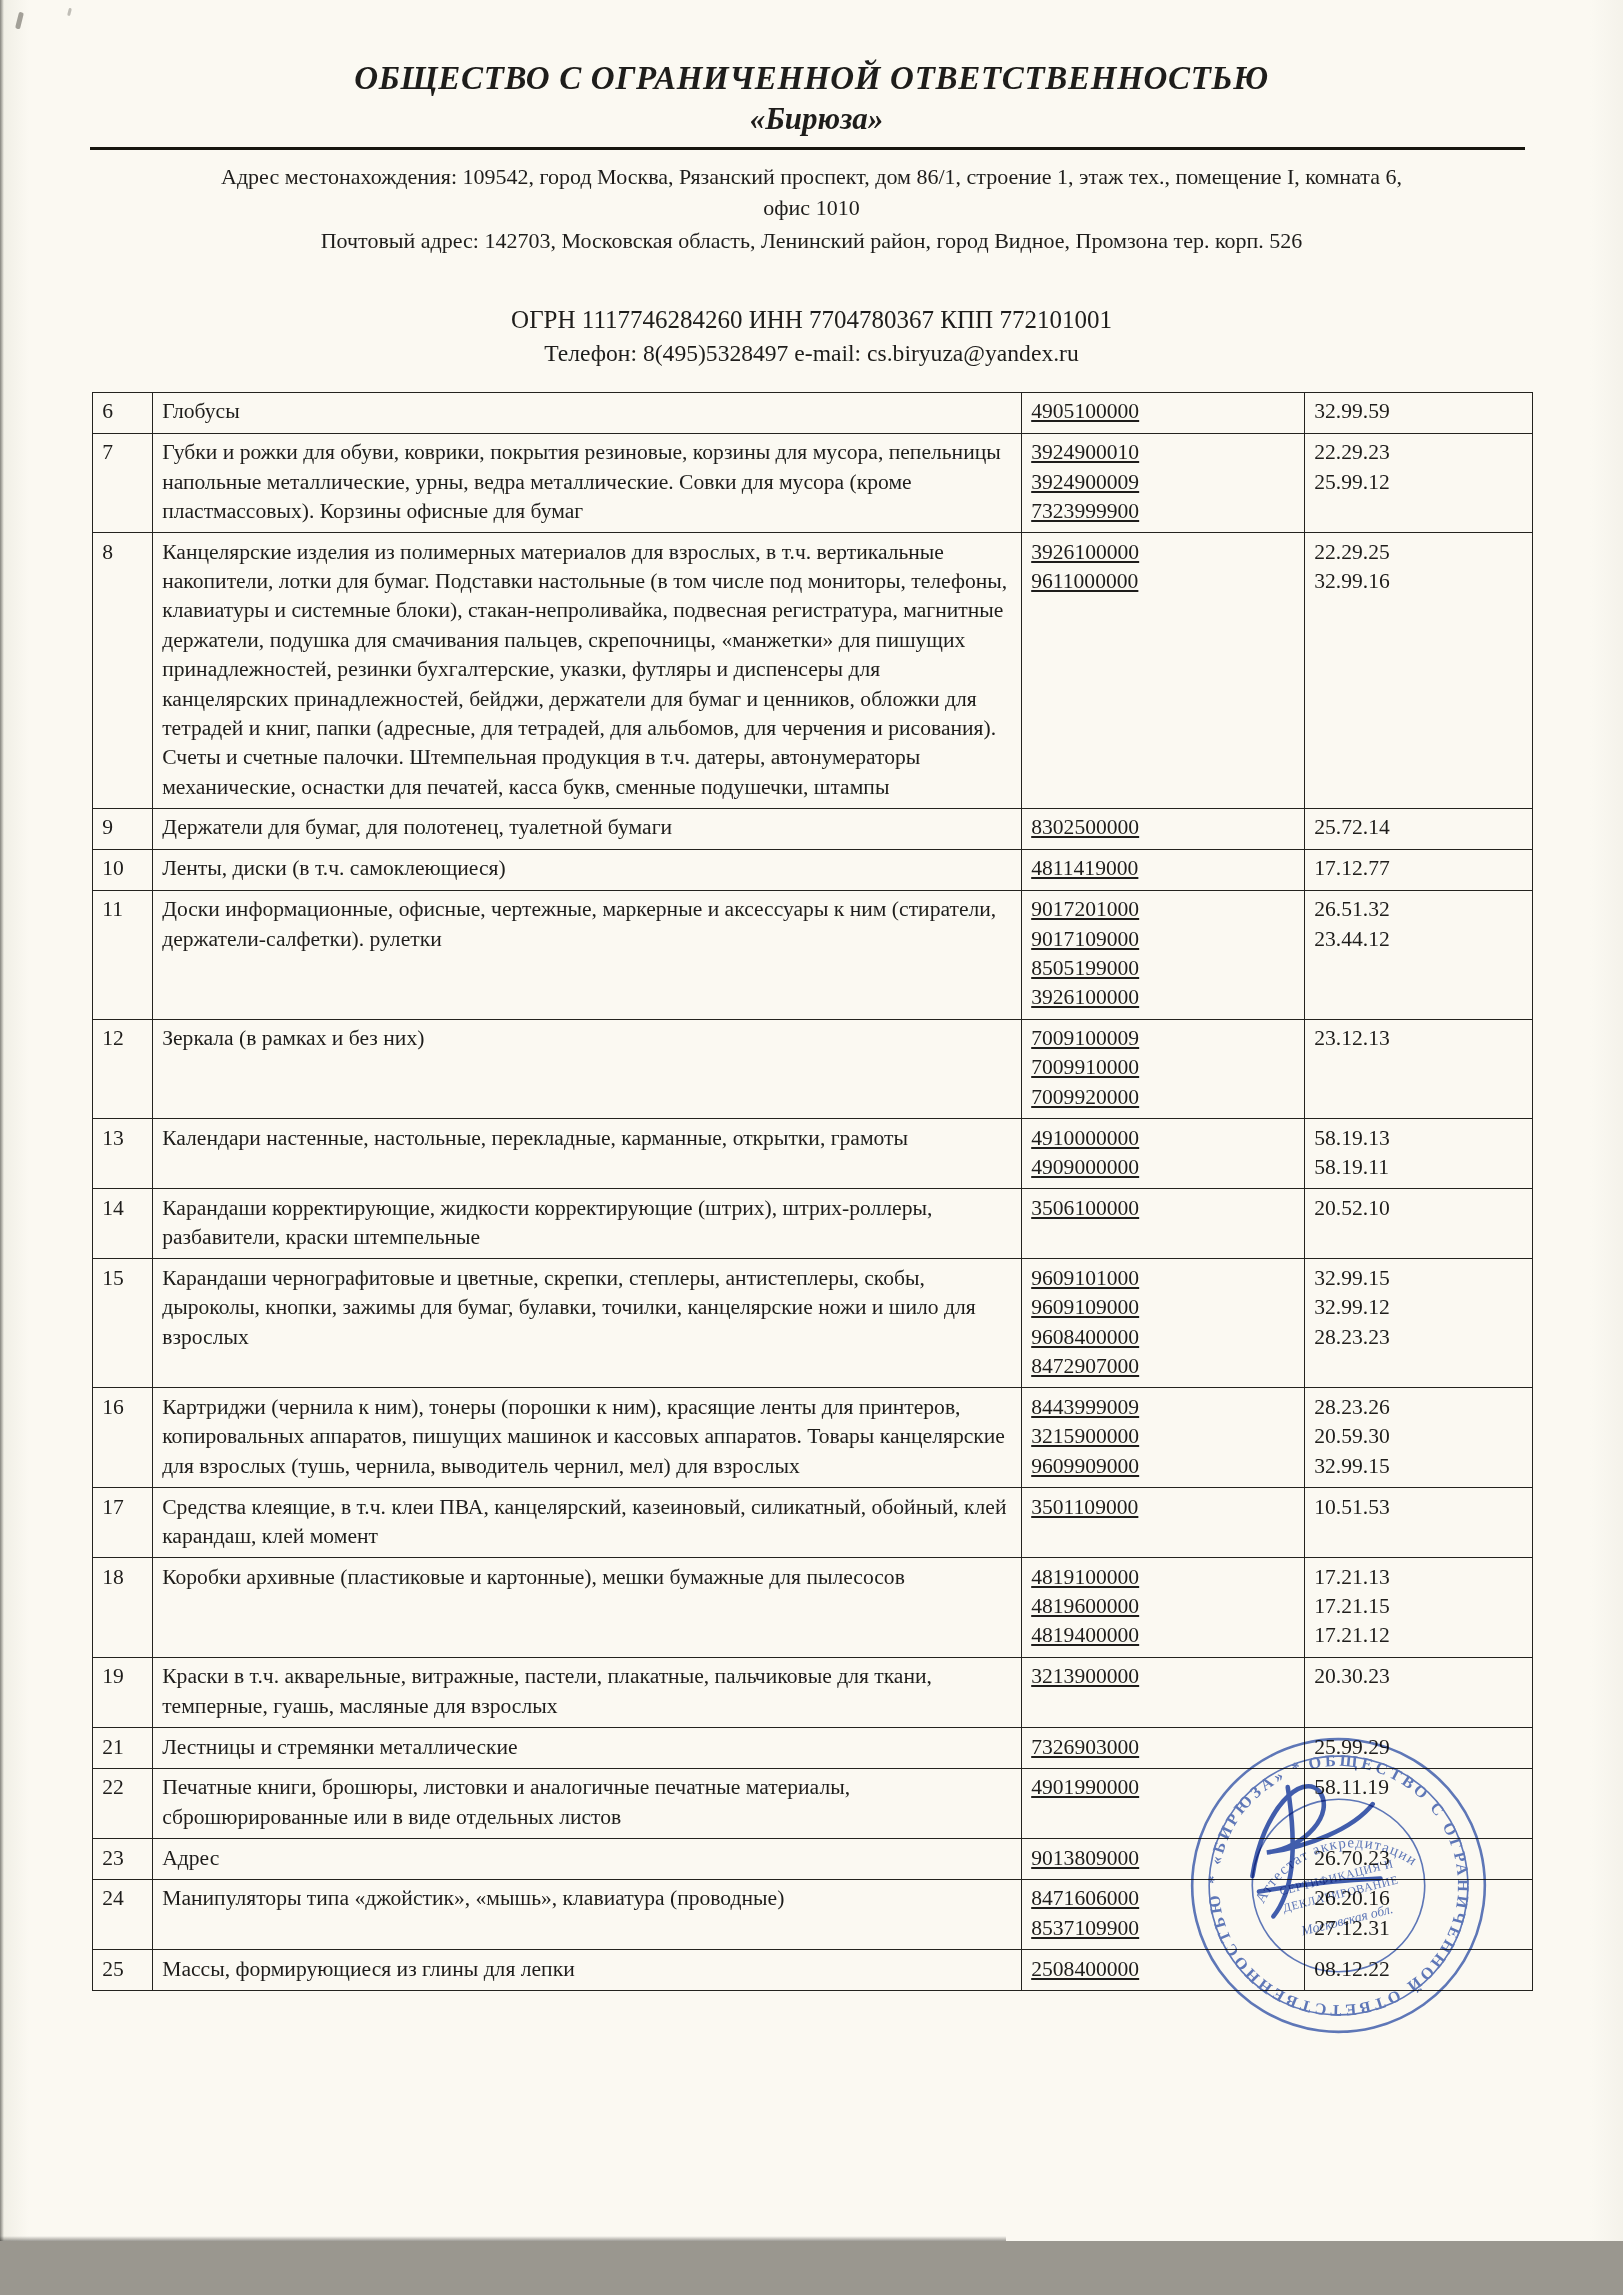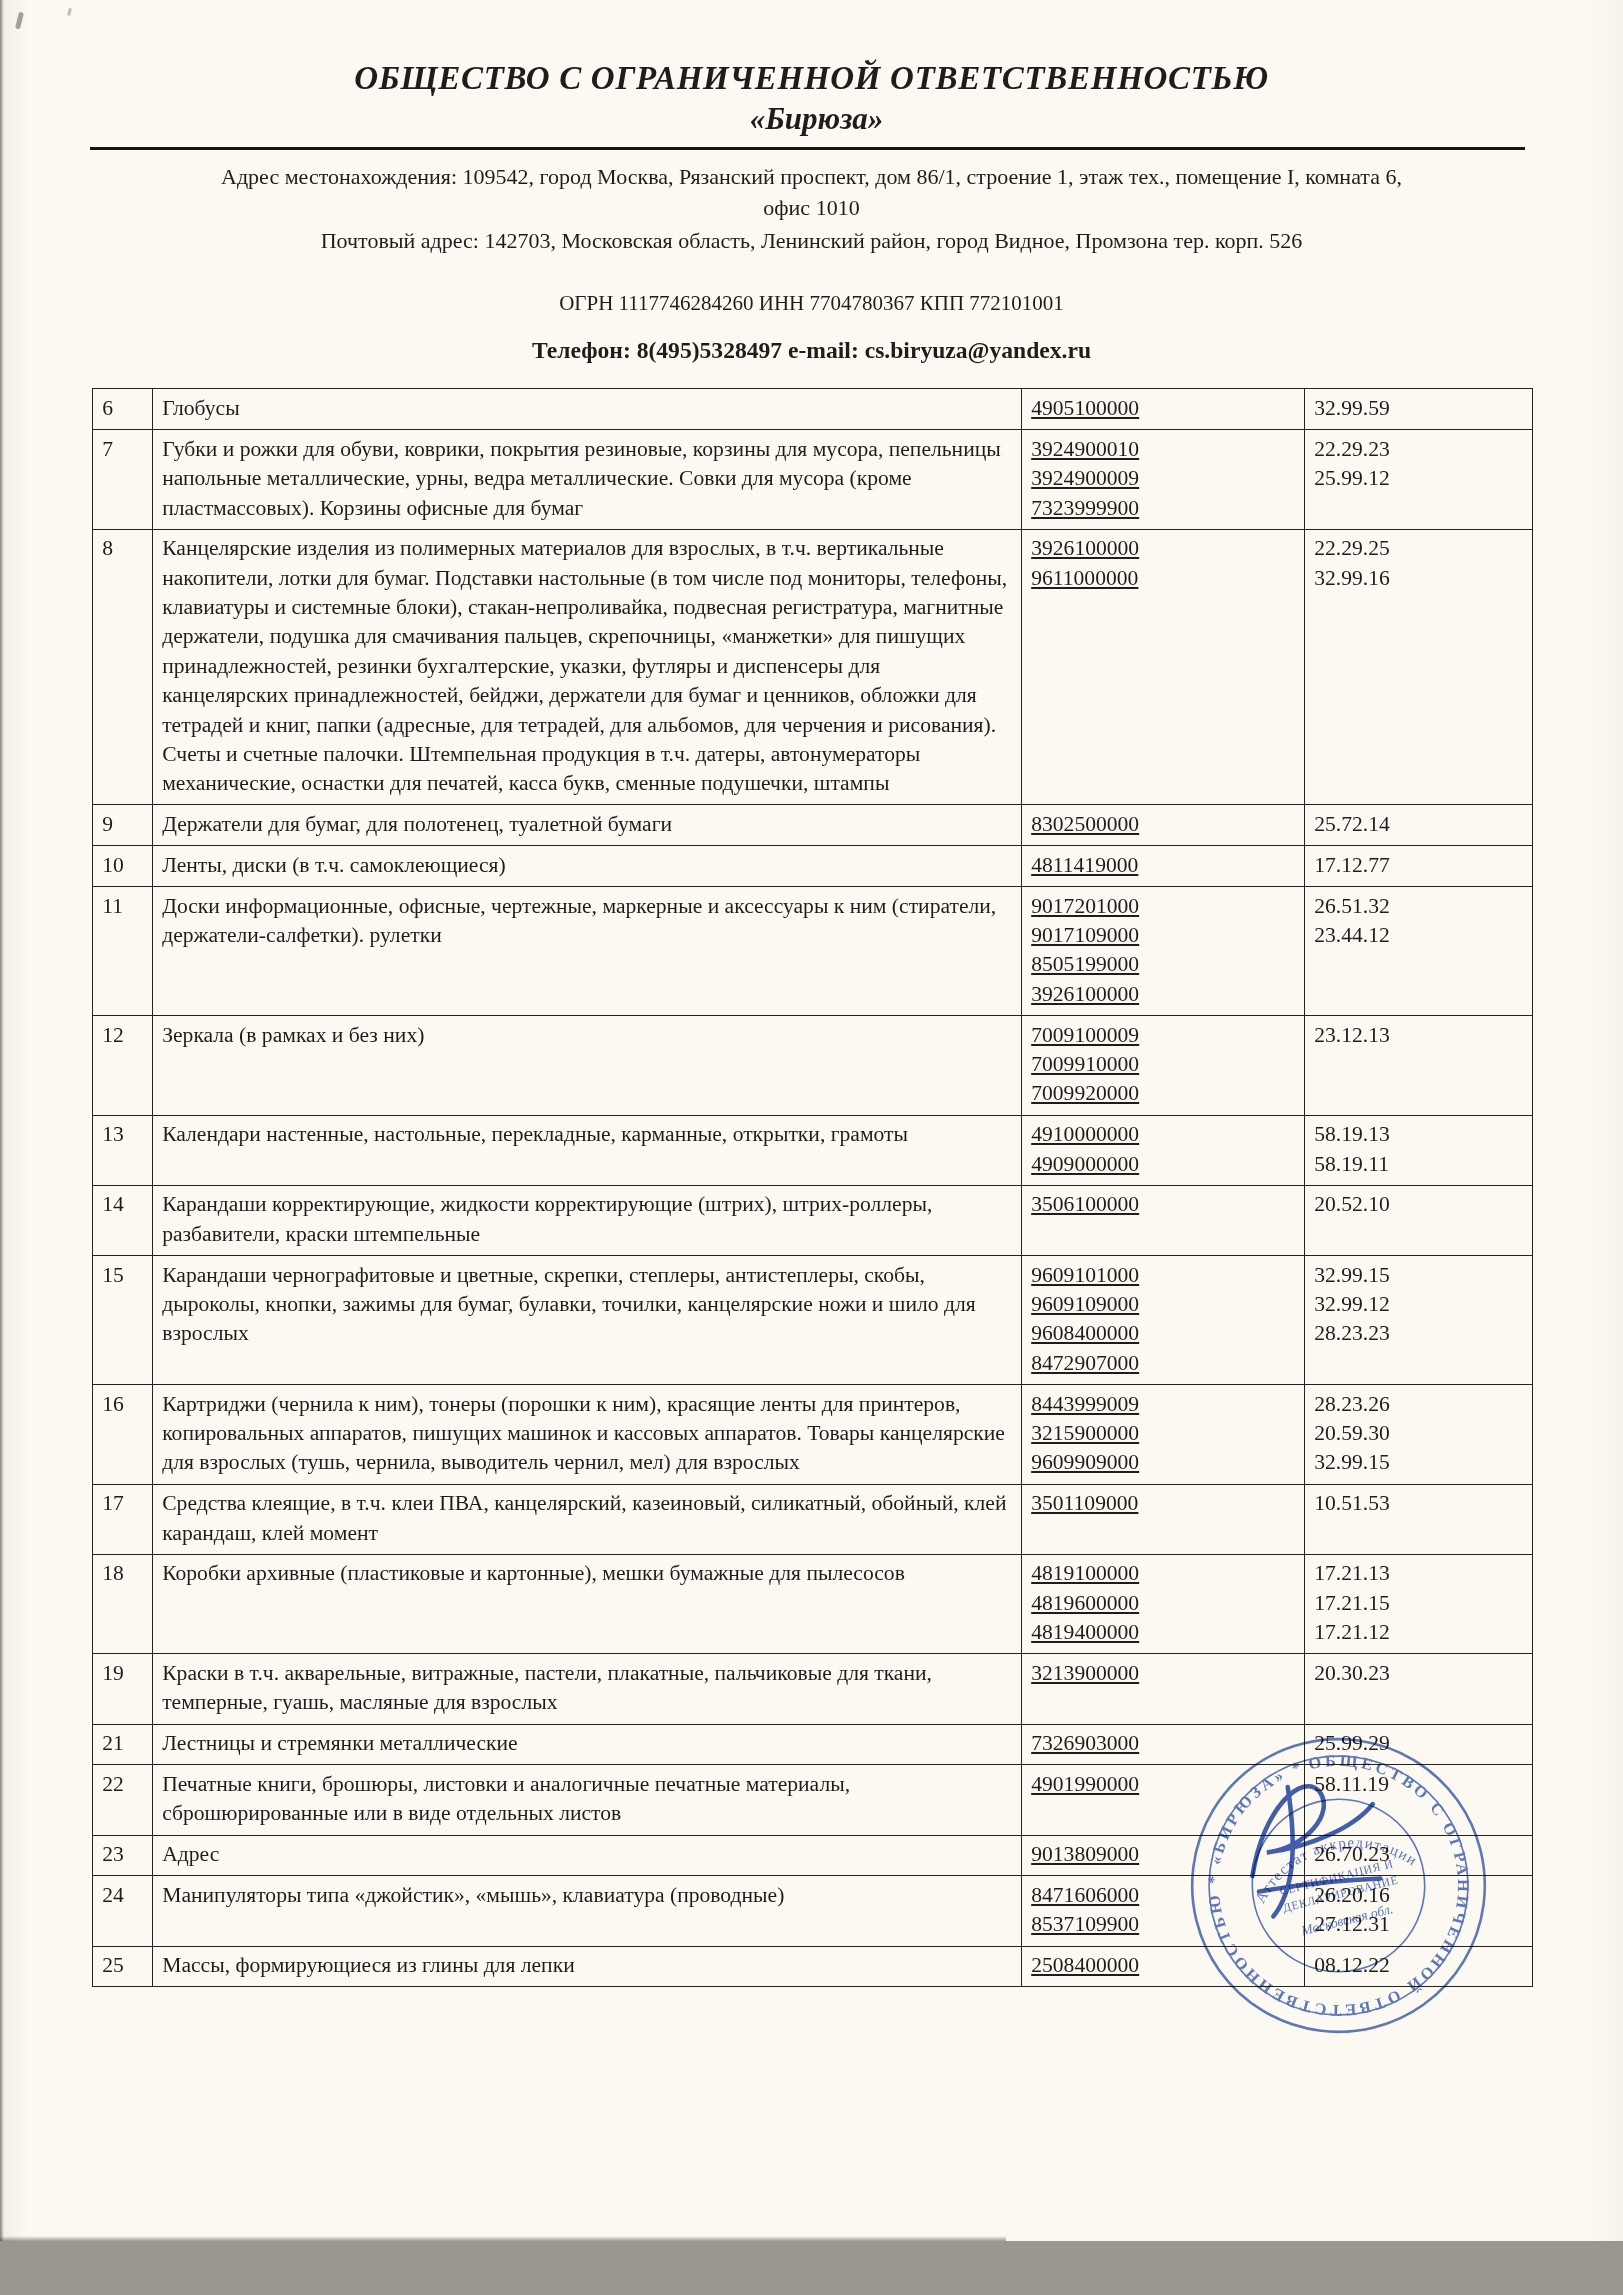--- a/index.html
+++ b/index.html
@@ -41,22 +41,22 @@
   }
   .letterhead-divider {
     border: none; border-top: 3.3px solid #17160f;
     margin: 10.5px 98px 11.8px 90px;
   }
   .addr {
     margin: 0 auto; max-width: 1191px;
     font-size: 22px; line-height: 1.4;
   }
   .addr.postal { max-width: 1269px; margin-top: 2.6px; }
-  .reg-line { margin: 32px auto 0; font-size: 21px; line-height: 1.35; text-align: center; }
-  .contact-line { margin: 17px auto 0; font-size: 23.6px; line-height: 1.35; font-weight: bold; }
+  .reg-line { margin: 46px auto 0; font-size: 25px; line-height: 1.35; text-align: center; }
+  .contact-line { margin: 1px auto 0; font-size: 23.6px; line-height: 1.35; }
 
   
   table.products {
     margin: 22px 92px 0 92px;
     width: 1439px;
     border-collapse: collapse;
     table-layout: fixed;
     font-size: 21.6px;
     line-height: 1.36;
   }

